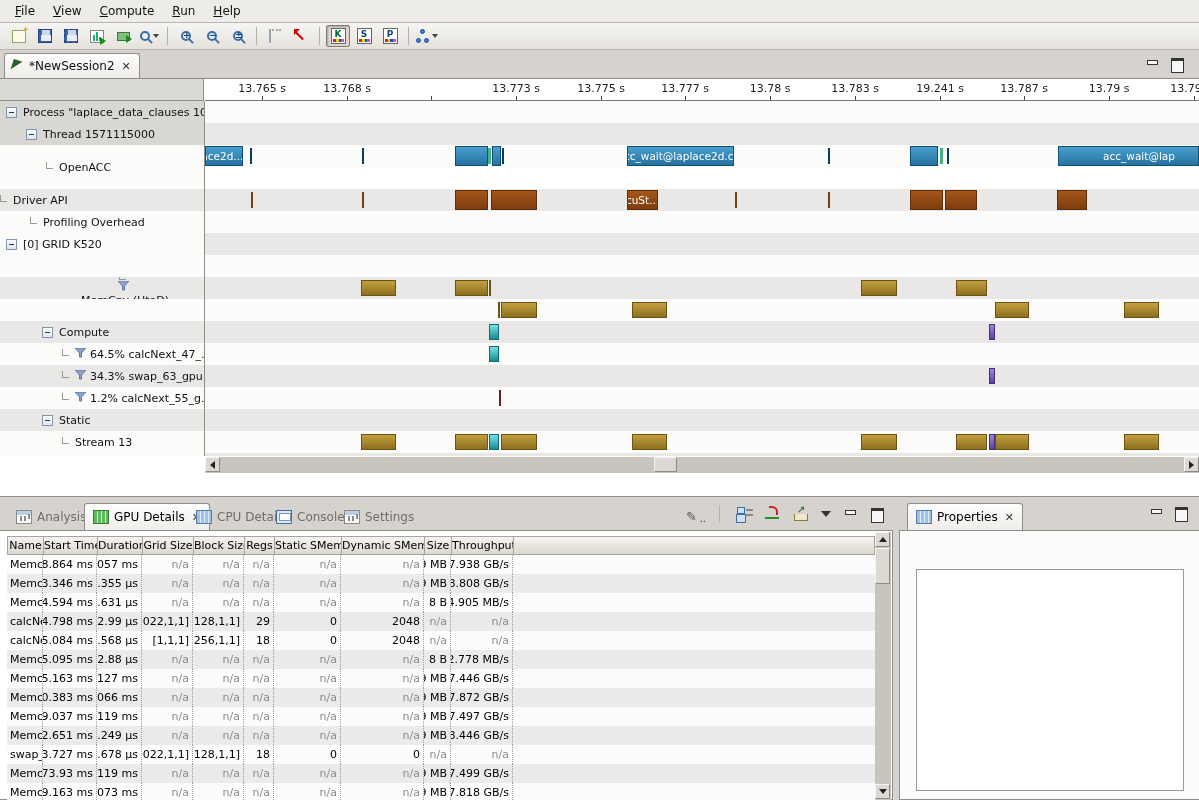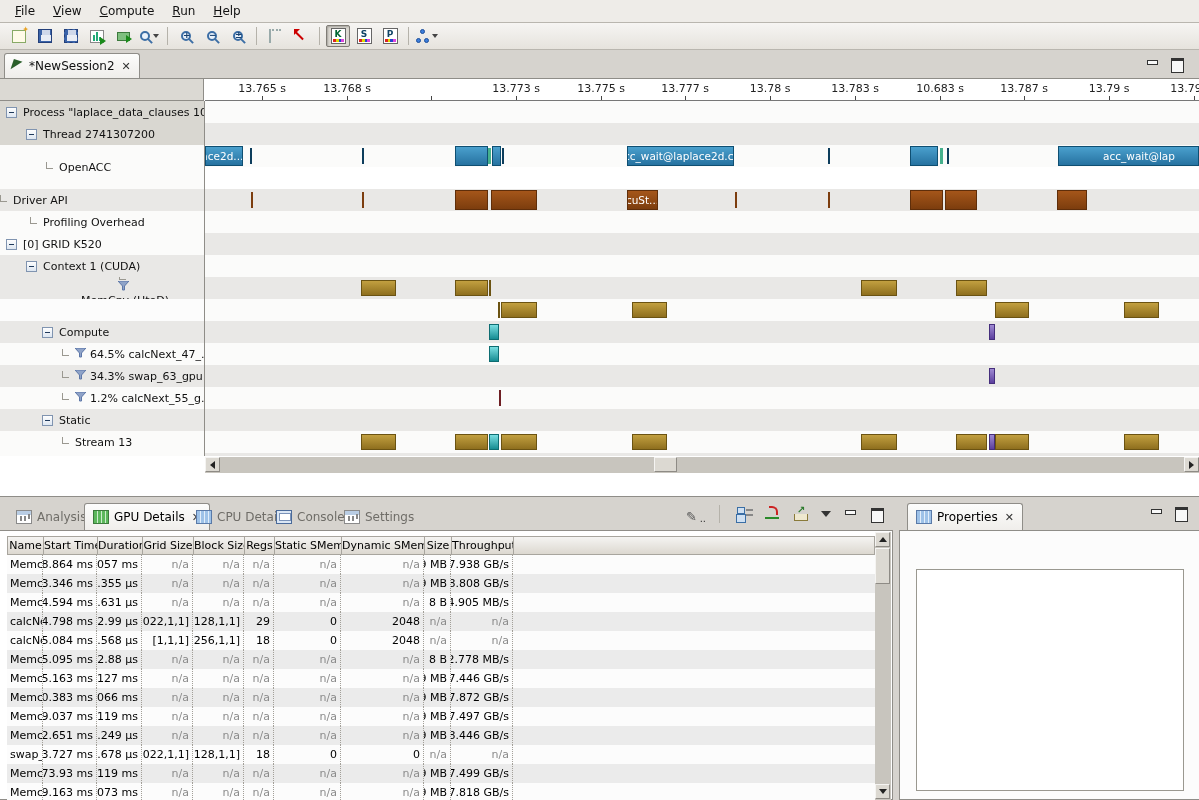--- a/index.html
+++ b/index.html
@@ -247,57 +247,53 @@
         <div class="rlabel" style="left: 311px;">13.773 s</div>
         <div class="rtick" style="left: 311px;"></div>
         <div class="rlabel" style="left: 396px;">13.775 s</div>
         <div class="rtick" style="left: 396px;"></div>
         <div class="rlabel" style="left: 480px;">13.777 s</div>
         <div class="rtick" style="left: 480px;"></div>
         <div class="rlabel" style="left: 565px;">13.78 s</div>
         <div class="rtick" style="left: 565px;"></div>
         <div class="rlabel" style="left: 650px;">13.783 s</div>
         <div class="rtick" style="left: 650px;"></div>
-        <div class="rlabel" style="left: 735px;">10.683 s</div>
+        <div class="rlabel" style="left: 735px;">19.241 s</div>
         <div class="rtick" style="left: 735px;"></div>
         <div class="rlabel" style="left: 819px;">13.787 s</div>
         <div class="rtick" style="left: 819px;"></div>
         <div class="rlabel" style="left: 904px;">13.79 s</div>
         <div class="rtick" style="left: 904px;"></div>
         <div class="rlabel" style="left: 989px;">13.793 s</div>
         <div class="rtick" style="left: 989px;"></div>
       </div>
     <div id="tree-rows">
         <div class="trow bg-ts" style="top: 0px; height: 22px; padding-left: 6px;">
           <span class="exp"></span>
           <span>Process "laplace_data_clauses 10...</span>
         </div>
         <div class="trow bg-ts" style="top: 22px; height: 22px; padding-left: 26px;">
           <span class="exp"></span>
-          <span>Thread 2741307200</span>
+          <span>Thread 1571115000</span>
         </div>
         <div class="trow bg-w" style="top: 44px; height: 44px; padding-left: 46px;">
           <span class="corner"></span>
           <span>OpenACC</span>
         </div>
         <div class="trow bg-g" style="top: 88px; height: 22px; ">
           <span class="corner"></span>
           <span>Driver API</span>
         </div>
         <div class="trow bg-w" style="top: 110px; height: 22px; padding-left: 30px;">
           <span class="corner"></span>
           <span>Profiling Overhead</span>
         </div>
         <div class="trow bg-w" style="top: 132px; height: 22px; padding-left: 6px;">
           <span class="exp"></span>
           <span>[0] GRID K520</span>
-        </div>
-        <div class="trow bg-g" style="top: 154px; height: 22px; padding-left: 26px;">
-          <span class="exp"></span>
-          <span>Context 1 (CUDA)</span>
         </div>
         <div class="trow bg-g" style="top: 176px; height: 22px; padding-left: 46px; flex-direction: column;">
           <span class="corner"></span>
           <span class="funnel"><svg width="11" height="10">
               <polygon points="0,0 11,0 6.5,5 6.5,9 4.5,9 4.5,5" fill="#8fa3c8" stroke="#5d77a8" stroke-width="1"></polygon>
             </svg></span>
           <span>MemCpy (HtoD)</span>
         </div>
         <div class="trow bg-g" style="top: 220px; height: 22px; padding-left: 42px;">
           <span class="exp"></span>

